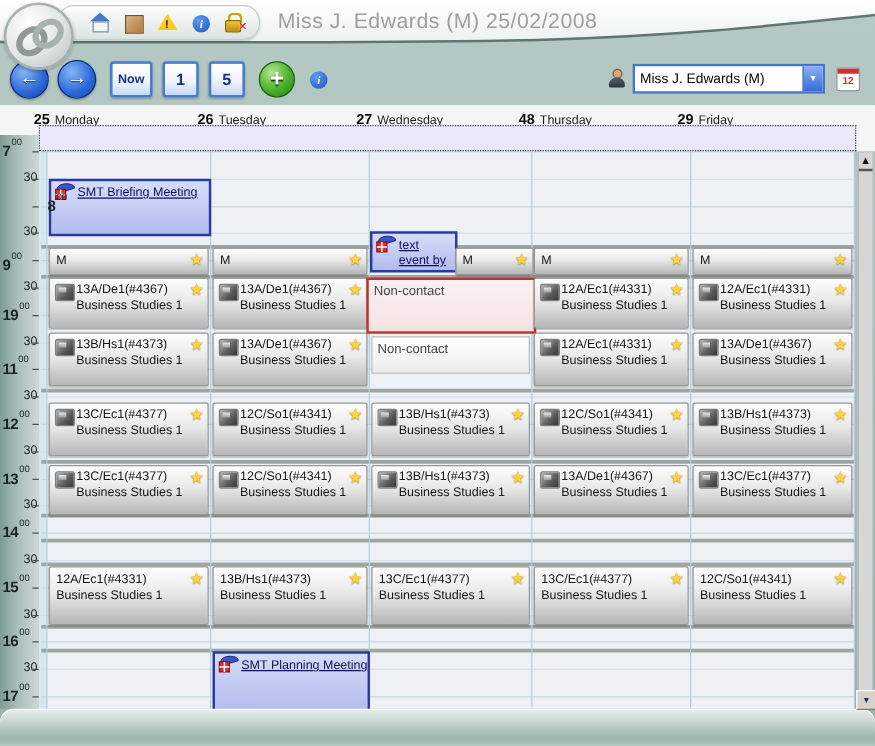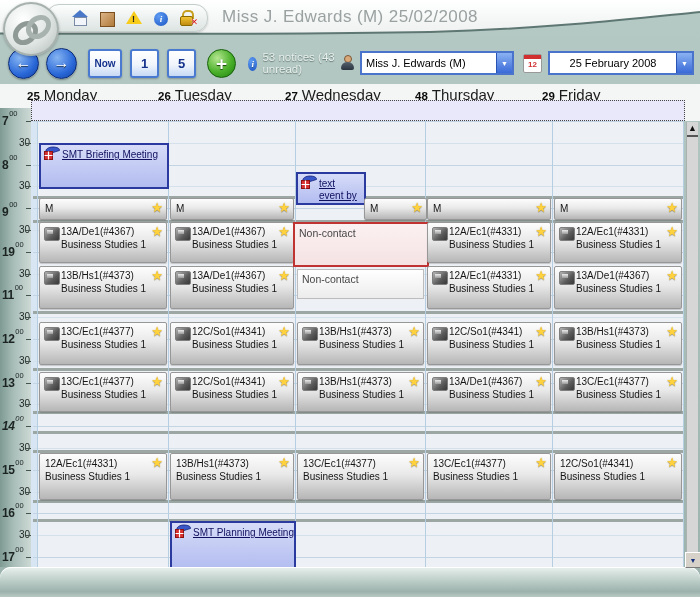--- a/index.html
+++ b/index.html
@@ -71,21 +71,21 @@
        border-left:1px solid #2a54b4;color:#fff;font-size:7px;display:flex;align-items:center;justify-content:center;}
   .calicon{width:17px;height:17px;background:#fff;border:1px solid #999;position:relative;
        border-radius:2px;margin-right:6px;flex:none;cursor:pointer;}
   .calicon::before{content:'';position:absolute;left:0;top:0;right:0;height:4px;background:#d03030;}
   .calicon .cnum{position:absolute;left:0;right:0;top:5px;text-align:center;font-size:8px;font-weight:bold;color:#d03030;}
   
   .headstrip{position:absolute;left:0;top:84px;width:700px;height:37px;background:#f3f6f4;z-index:1;}
   #dayrow{position:absolute;left:0;top:86px;height:14px;width:700px;z-index:3;}
   .dayhead{position:absolute;top:0;white-space:nowrap;}
   .daynum{font-weight:bold;font-size:11.5px;color:#0c0c0c;}
-  .dayname{font-size:15px;margin-left:4px;color:#1c1c1c;}
+  .dayname{font-size:10px;margin-left:4px;color:#1c1c1c;}
   .allday{position:absolute;left:31px;top:100px;width:652px;height:19px;background:#e8e8fa;
        border:1px dotted #444;z-index:3;cursor:pointer;}
   
   #grid{position:absolute;inset:0;z-index:2;}
   .gridbg{position:absolute;left:31px;top:121px;width:653px;height:446px;background:#edf1f5;}
   .strip{position:absolute;left:31px;top:121px;width:6px;height:446px;background:#d8e6f4;}
   .hline{position:absolute;left:33px;width:651px;height:1px;background:#c3d5e3;}
   .hline.half{background:#d4e0ea;}
   .thickline{position:absolute;left:33px;width:651px;height:3px;background:#9ca7a4;}
   .vline{position:absolute;top:121px;height:446px;width:1px;background:#b6cee2;}
@@ -185,35 +185,30 @@
       </div>
     <div class="navbtn fwd">
         <span>→</span>
       </div>
     <div class="sqbtn now">Now</div>
     <div class="sqbtn">1</div>
     <div class="sqbtn">5</div>
     <div class="addbtn">+</div>
     <div class="notices">
       <span class="info-c">i</span>
-      <span>53 notices (43 unread)</span>
     </div>
     <div class="rightgrp">
       <span class="person"></span>
       <div class="dropdown user">
         <span class="val">Miss J. Edwards  (M)</span>
         <span class="ddbtn">▼</span>
       </div>
       <span class="calicon">
           <span class="cnum">12</span>
         </span>
-      <div class="dropdown date">
-        <span class="val">25 February 2008</span>
-        <span class="ddbtn">▼</span>
-      </div>
     </div>
   </div>
 
   <div class="headstrip"></div>
   <div id="dayrow">
       <div class="dayhead" style="left: 27px;"><span class="daynum">25</span><span class="dayname">Monday</span></div>
       <div class="dayhead" style="left: 158px;"><span class="daynum">26</span><span class="dayname">Tuesday</span></div>
       <div class="dayhead" style="left: 285px;"><span class="daynum">27</span><span class="dayname">Wednesday</span></div>
       <div class="dayhead" style="left: 415px;"><span class="daynum">48</span><span class="dayname">Thursday</span></div>
       <div class="dayhead" style="left: 542px;"><span class="daynum">29</span><span class="dayname">Friday</span></div>
@@ -336,21 +331,21 @@
         <span class="star">★</span>
       </div>
       <div class="event meeting" style="left: 170px; top: 521px; width: 122px; height: 46px;">
         <span class="meetingicon"><svg width="18" height="15" viewBox="0 0 18 15">
             <path d="M3,6 C2,3 6,1 10,1 C14,1 17,2.5 16.5,4.5 L10,6.5 Z" fill="#3a57c8" stroke="#16247a" stroke-width="0.8"></path>
             <rect x="1.5" y="5.5" width="8" height="8" fill="#d83030" stroke="#8a1212"></rect>
             <path d="M5.5,5.5 V13.5 M1.5,9.5 H9.5" stroke="#ffffff" stroke-width="1.2"></path>
           </svg></span>
         <div class="line1">SMT Planning Meeting</div>
       </div>
-      <div class="event meeting narrow" style="left: 296px; top: 172px; width: 66px; height: 29px;">
+      <div class="event meeting narrow" style="left: 296px; top: 185px; width: 66px; height: 29px;">
         <span class="meetingicon"><svg width="18" height="15" viewBox="0 0 18 15">
             <path d="M3,6 C2,3 6,1 10,1 C14,1 17,2.5 16.5,4.5 L10,6.5 Z" fill="#3a57c8" stroke="#16247a" stroke-width="0.8"></path>
             <rect x="1.5" y="5.5" width="8" height="8" fill="#d83030" stroke="#8a1212"></rect>
             <path d="M5.5,5.5 V13.5 M1.5,9.5 H9.5" stroke="#ffffff" stroke-width="1.2"></path>
           </svg></span>
         <div class="line1">text event by</div>
       </div>
       <div class="event registration" style="left: 364px; top: 198px; width: 61px; height: 20px;">
         <div class="line1">M</div>
         <span class="star">★</span>
@@ -443,21 +438,21 @@
         <div class="line1">12C/So1(#4341)</div>
         <div class="line2">Business Studies 1</div>
         <span class="star">★</span>
       </div>
     </div>
   <div id="gutter">
       <div class="tlabel hour" style="top: 13px;"><b>7</b><sup>00</sup></div>
       <div class="tick" style="top: 13px;"></div>
       <div class="tlabel half" style="top: 34.8px;">30</div>
       <div class="tick" style="top: 34.8px;"></div>
-      <div class="tlabel hour" style="top: 56.6px;"><b>8</b><sup>00</sup></div>
+      <div class="tlabel hour" style="top: 56.6px; margin-left: 36px;"><b>8</b><sup>00</sup></div>
       <div class="tick" style="top: 56.6px;"></div>
       <div class="tlabel half" style="top: 78.4px;">30</div>
       <div class="tick" style="top: 78.4px;"></div>
       <div class="tlabel hour" style="top: 104px;"><b>9</b><sup>00</sup></div>
       <div class="tick" style="top: 100.2px;"></div>
       <div class="tlabel half" style="top: 122px;">30</div>
       <div class="tick" style="top: 122px;"></div>
       <div class="tlabel hour" style="top: 143.8px;"><b>19</b><sup>00</sup></div>
       <div class="tick" style="top: 143.8px;"></div>
       <div class="tlabel half" style="top: 165.6px;">30</div>
@@ -467,21 +462,21 @@
       <div class="tlabel half" style="top: 209.2px;">30</div>
       <div class="tick" style="top: 209.2px;"></div>
       <div class="tlabel hour" style="top: 231px;"><b>12</b><sup>00</sup></div>
       <div class="tick" style="top: 231px;"></div>
       <div class="tlabel half" style="top: 252.8px;">30</div>
       <div class="tick" style="top: 252.8px;"></div>
       <div class="tlabel hour" style="top: 274.6px;"><b>13</b><sup>00</sup></div>
       <div class="tick" style="top: 274.6px;"></div>
       <div class="tlabel half" style="top: 296.4px;">30</div>
       <div class="tick" style="top: 296.4px;"></div>
-      <div class="tlabel hour" style="top: 318.2px; font-style: italic;"><b>14</b><sup>00</sup></div>
+      <div class="tlabel hour" style="top: 318.2px;"><b>14</b><sup>00</sup></div>
       <div class="tick" style="top: 318.2px;"></div>
       <div class="tlabel half" style="top: 340px;">30</div>
       <div class="tick" style="top: 340px;"></div>
       <div class="tlabel hour" style="top: 361.8px;"><b>15</b><sup>00</sup></div>
       <div class="tick" style="top: 361.8px;"></div>
       <div class="tlabel half" style="top: 383.6px;">30</div>
       <div class="tick" style="top: 383.6px;"></div>
       <div class="tlabel hour" style="top: 405.4px;"><b>16</b><sup>00</sup></div>
       <div class="tick" style="top: 405.4px;"></div>
       <div class="tlabel half" style="top: 427.2px;">30</div>

